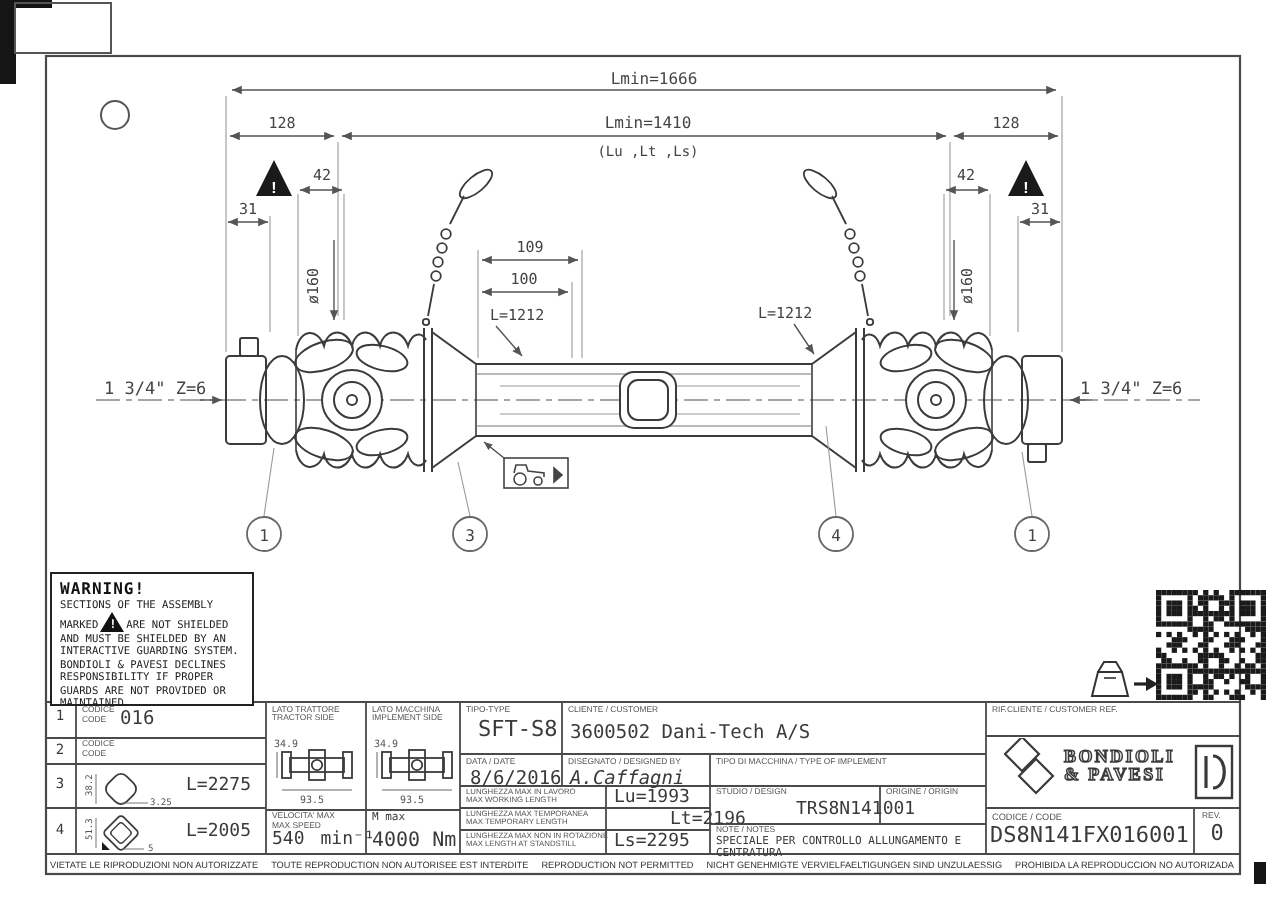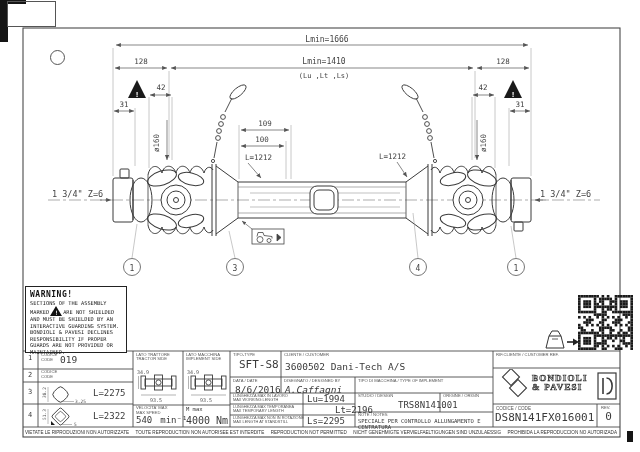--- a/index.html
+++ b/index.html
@@ -266,21 +266,21 @@
 
 <div class="t val" style="left:23px;top:354px;width:14px;text-align:center;font-size:7px;">1</div>
 <div class="t val" style="left:23px;top:371px;width:14px;text-align:center;font-size:7px;">2</div>
 <div class="t val" style="left:23px;top:388px;width:14px;text-align:center;font-size:7px;">3</div>
 <div class="t val" style="left:23px;top:411px;width:14px;text-align:center;font-size:7px;">4</div>
 
 <div class="t lbl" style="left:41px;top:353px;">
   <div>CODICE</div>
   <div>CODE</div>
 </div>
-<div class="t val" style="left:60px;top:354px;font-size:9.5px;">019</div>
+<div class="t val" style="left:60px;top:354px;font-size:9.5px;">016</div>
 <div class="t lbl" style="left:41px;top:370px;">
   <div>CODICE</div>
   <div>CODE</div>
 </div>
 
 <svg class="abs" style="left:40px;top:384px;" width="52" height="19" viewBox="0 0 52 19">
   <rect x="14" y="4" width="13" height="13" rx="4" transform="rotate(45 20.5 10.5)" fill="none" stroke="#3b3b3b" stroke-width="0.9"></rect>
   <line x1="8" y1="3" x2="8" y2="18" stroke="#777" stroke-width="0.5"></line>
   <line x1="21" y1="17.5" x2="34" y2="17.5" stroke="#777" stroke-width="0.5"></line>
   <text x="6" y="14" font-size="4.5" fill="#555" transform="rotate(-90 6 14)" font-family="DejaVu Sans Mono, monospace">38.2</text>
@@ -290,21 +290,21 @@
 
 <svg class="abs" style="left:40px;top:406px;" width="52" height="20" viewBox="0 0 52 20">
   <rect x="14" y="4" width="13" height="13" rx="2" transform="rotate(45 20.5 10.5)" fill="none" stroke="#3b3b3b" stroke-width="0.9"></rect>
   <rect x="16.5" y="6.5" width="8" height="8" rx="1.5" transform="rotate(45 20.5 10.5)" fill="none" stroke="#3b3b3b" stroke-width="0.7"></rect>
   <polygon points="11,15 15,19 11,19" fill="#1a1a1a"></polygon>
   <line x1="8" y1="3" x2="8" y2="18" stroke="#777" stroke-width="0.5"></line>
   <line x1="21" y1="18.5" x2="32" y2="18.5" stroke="#777" stroke-width="0.5"></line>
   <text x="6" y="14" font-size="4.5" fill="#555" transform="rotate(-90 6 14)" font-family="DejaVu Sans Mono, monospace">51.3</text>
   <text x="34" y="19.5" font-size="4.5" fill="#555" font-family="DejaVu Sans Mono, monospace">5</text>
 </svg>
-<div class="t val" style="left:93px;top:411px;font-size:9px;">L=2322</div>
+<div class="t val" style="left:93px;top:411px;font-size:9px;">L=2005</div>
 
 <div class="t lbl" style="left:136px;top:352.5px;">
   <div>LATO TRATTORE</div>
   <div>TRACTOR SIDE</div>
 </div>
 <svg class="abs" style="left:136px;top:365px;" width="45" height="38" viewBox="0 0 45 38">
   <g stroke="#3b3b3b" stroke-width="0.9" fill="none">
     <rect x="9" y="14" width="27" height="7"></rect>
     <rect x="5" y="11" width="4.5" height="13"></rect>
     <rect x="35.5" y="11" width="4.5" height="13"></rect>
@@ -359,21 +359,21 @@
 <div class="t lbl" style="left:284px;top:378.5px;">DISEGNATO / DESIGNED BY</div>
 <div class="t val" style="left:285px;top:384px;font-size:9.5px;font-style:italic;">A.Caffagni</div>
 
 <div class="t lbl" style="left:358px;top:378.5px;">TIPO DI MACCHINA / TYPE OF IMPLEMENT</div>
 <div class="t val" style="left:358px;top:386px;font-size:8px;"></div>
 
 <div class="t lbl" style="left:233px;top:394px;font-size:3.9px;">
   <div>LUNGHEZZA MAX IN LAVORO</div>
   <div>MAX WORKING LENGTH</div>
 </div>
-<div class="t val" style="left:307px;top:394px;font-size:9px;">Lu=1994</div>
+<div class="t val" style="left:307px;top:394px;font-size:9px;">Lu=1993</div>
 
 <div class="t lbl" style="left:233px;top:405px;font-size:3.9px;">
   <div>LUNGHEZZA MAX TEMPORANEA</div>
   <div>MAX TEMPORARY LENGTH</div>
 </div>
 <div class="t val" style="left:307px;top:405px;font-size:9px;margin-left:28px;">Lt=2196</div>
 
 <div class="t lbl" style="left:233px;top:416px;font-size:3.9px;">
   <div>LUNGHEZZA MAX NON IN ROTAZIONE</div>
   <div>MAX LENGTH AT STANDSTILL</div>

